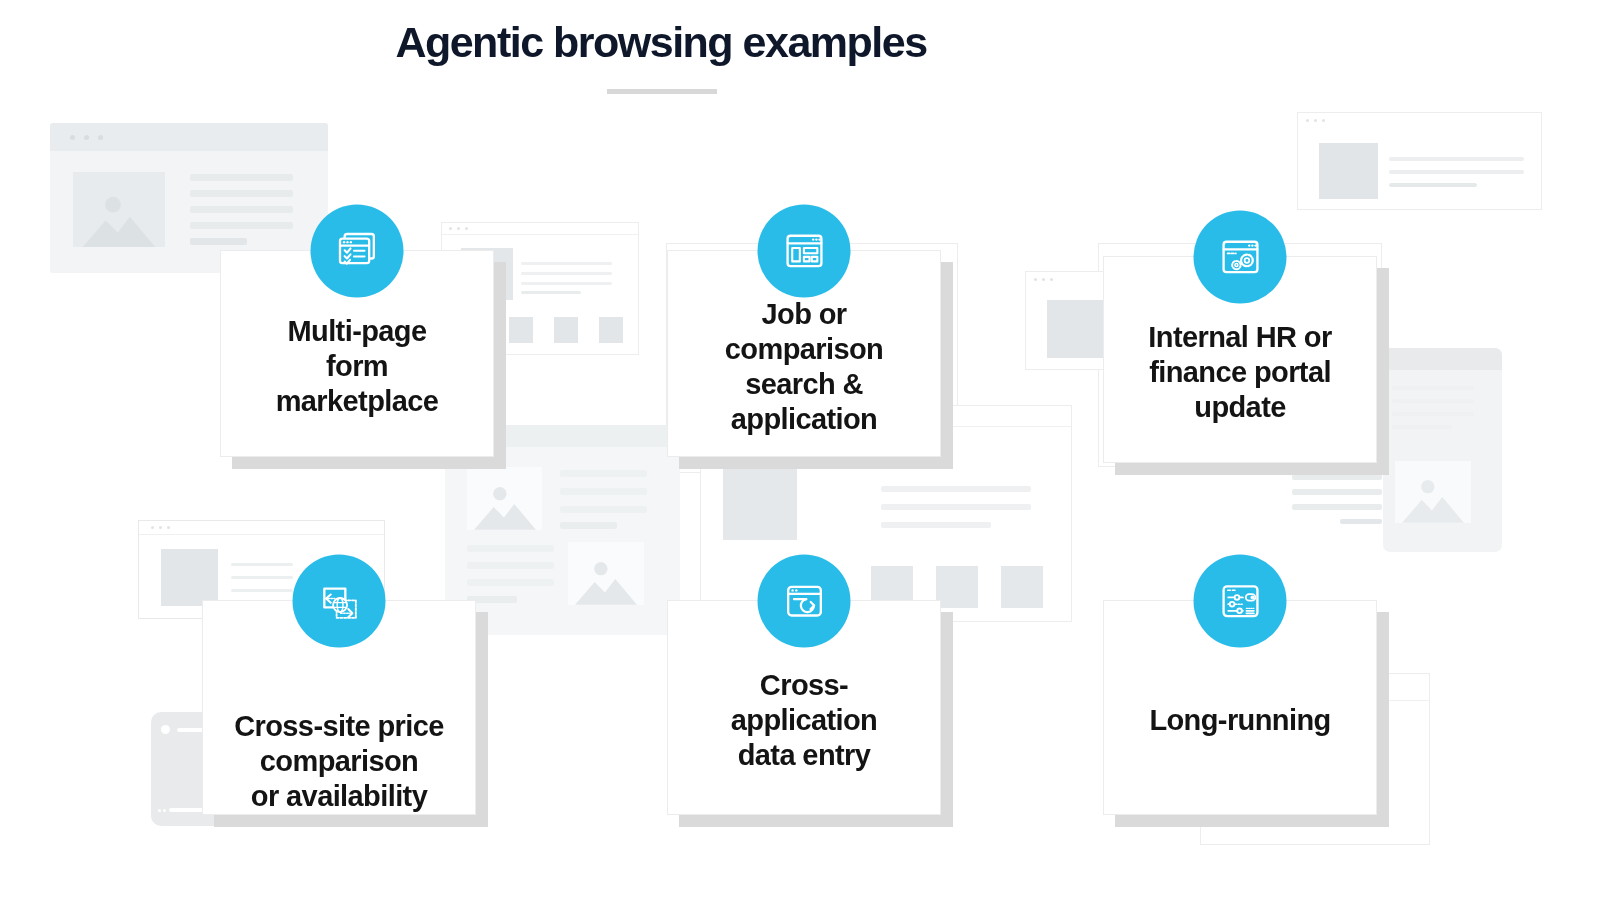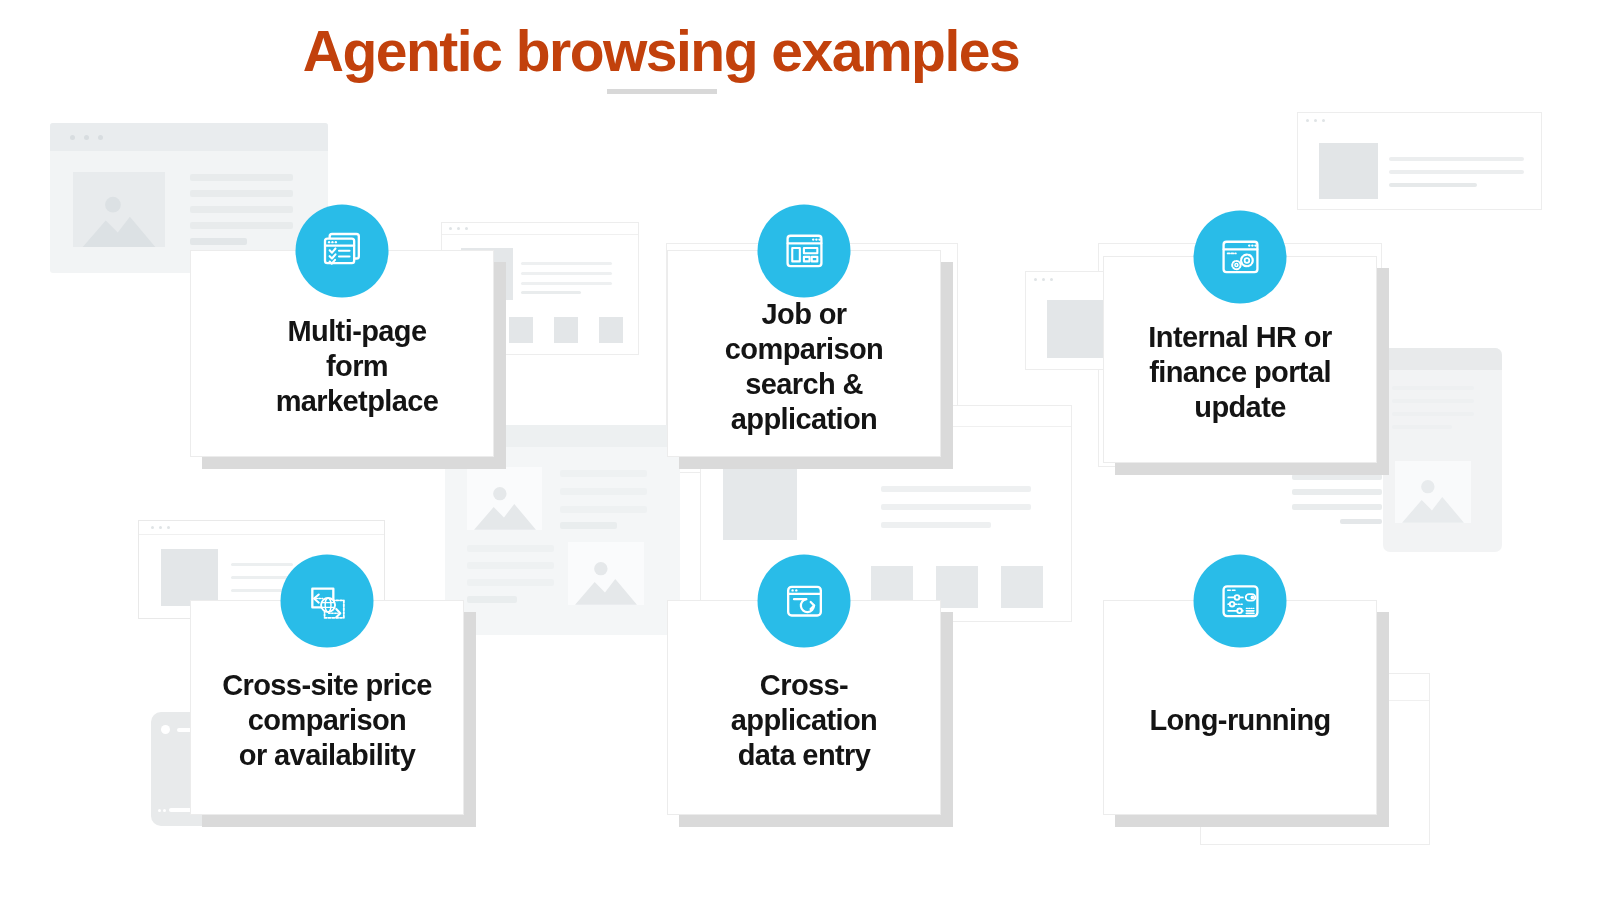--- a/index.html
+++ b/index.html
@@ -1,39 +1,39 @@
 <!DOCTYPE html>
 <html><head>
 <meta charset="utf-8">
 <style>
   html,body{margin:0;padding:0;background:#fff;}
   .stage{position:relative;width:1600px;height:900px;background:#ffffff;overflow:hidden;
          font-family:"Liberation Sans",sans-serif;}
 
   
   .title{position:absolute;top:18px;left:0;width:1322px;text-align:center;
-         font-size:57px;font-weight:bold;color:#c2410c;letter-spacing:-1.5px;z-index:4;}
+         font-size:43px;font-weight:bold;color:#0f172a;letter-spacing:-1.5px;z-index:4;}
   .title-underline{position:absolute;left:607px;top:89px;width:110px;height:5px;background:#d8d8d8;z-index:4;}
 
   
   .card{position:absolute;width:272px;background:#fff;border:1px solid #ececec;
         box-shadow:12px 12px 0 #dadada;z-index:2;display:flex;flex-direction:column;
         align-items:center;justify-content:center;}
   .card-label{margin-top:26px;text-align:center;font-weight:bold;font-size:29px;
               line-height:35px;color:#141414;letter-spacing:-0.6px;}
   .card-label span{display:block;}
   .icon-circle{position:absolute;left:50%;top:0;transform:translate(-50%,-50%);
                width:93px;height:93px;border-radius:50%;background:#29bce8;
                display:flex;align-items:center;justify-content:center;z-index:3;}
   .icon-circle svg{width:56px;height:56px;}
 
-  #card1{left:190px;top:250px;height:205px;padding-left:30px;}
+  #card1{left:220px;top:250px;height:205px;}
   #card2{left:667px;top:250px;height:205px;}
   #card3{left:1103px;top:256px;height:205px;}
-  #card4{left:190px;top:600px;height:213px;}
+  #card4{left:202px;top:600px;height:213px;justify-content:flex-end;}
   #card5{left:667px;top:600px;height:213px;}
   #card6{left:1103px;top:600px;height:213px;}
 
   
   .bg{position:absolute;z-index:1;}
   .ghost{background:#f2f4f5;border-radius:3px;}
   .frame{background:#fff;border:1px solid #ededed;}
   .abs{position:absolute;}
   .ln{position:absolute;border-radius:2px;}
   .dots{position:absolute;display:flex;gap:9px;}

